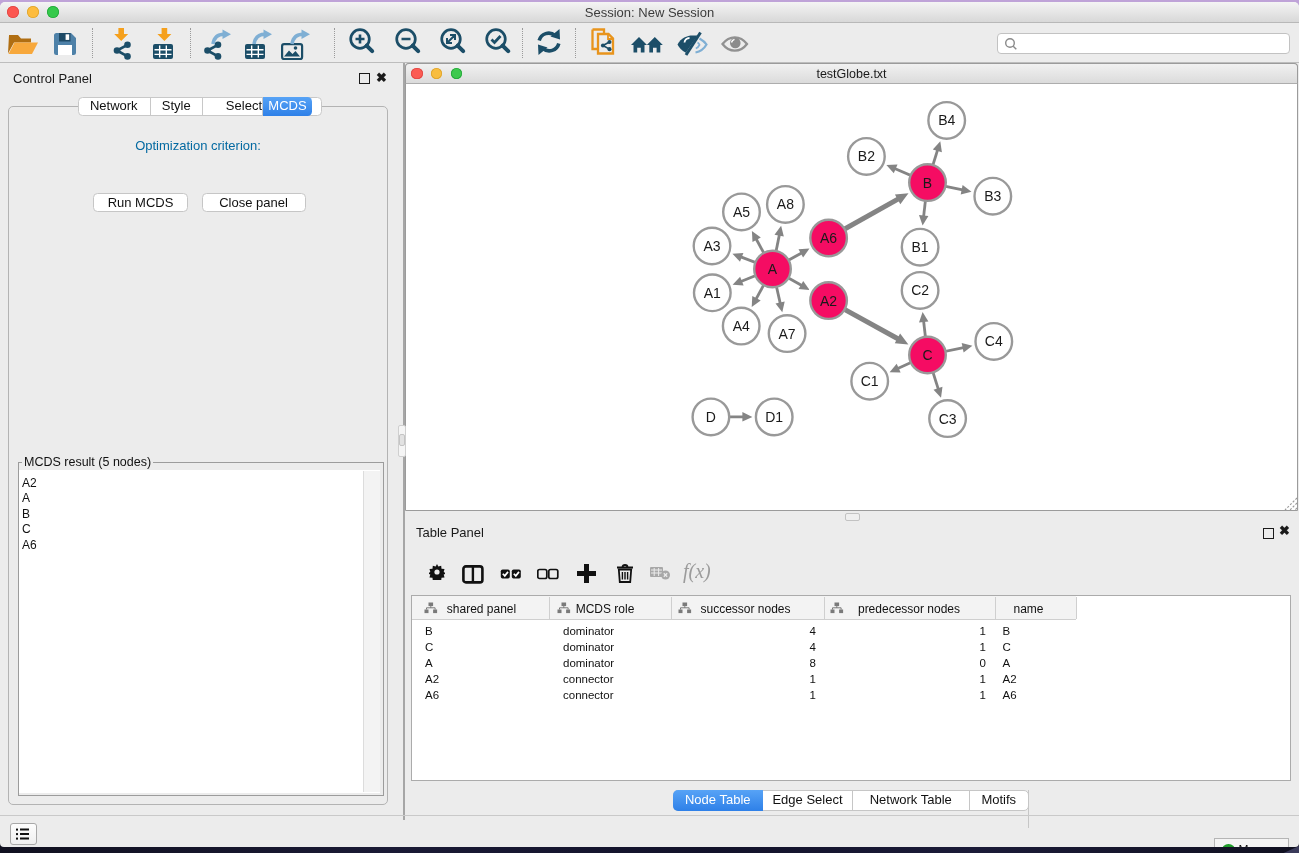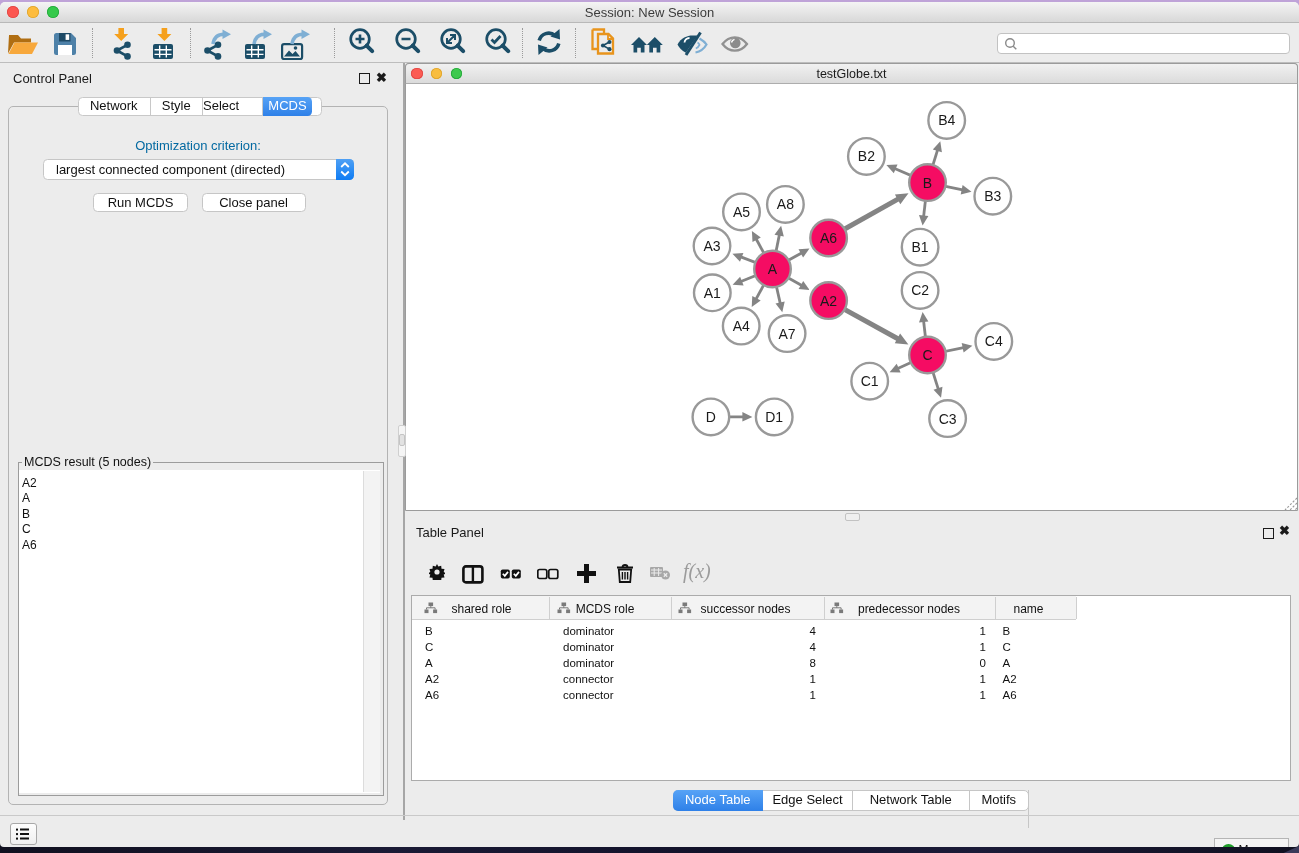--- a/index.html
+++ b/index.html
@@ -143,29 +143,23 @@
     </div>
 <div style="position:absolute;left:0;top:61px;width:403px;height:757px;background:#ECECEC"></div>
     <div style="position:absolute;left:403px;top:61px;width:1.5px;height:757px;background:#A6A6A6"></div>
     <div style="position:absolute;left:13px;top:69px;font-size:13px;color:#1a1a1a">Control Panel</div>
     <div style="position:absolute;left:359px;top:71px;width:9px;height:9px;border:1.6px solid #1a1a1a"></div>
     <div style="position:absolute;left:376px;top:68px;font-size:13px;font-weight:bold;color:#1a1a1a">✖</div>
     <div style="position:absolute;left:8px;top:104px;width:378px;height:697px;border:1px solid #B3B3B3;border-radius:5px"></div>
     <div style="position:absolute;left:78px;top:95px;width:244px;height:19px;background:#fff;border:1px solid #C8C8C8;border-radius:4.5px;box-sizing:border-box"></div>
     <div style="position:absolute;left:78px;top:95px;width:72.5px;height:19px;box-sizing:border-box;border-right:1px solid #C8C8C8;color:#111;font-size:13px;text-align:center;line-height:18px">Network</div>
     <div style="position:absolute;left:150.5px;top:95px;width:52.5px;height:19px;box-sizing:border-box;border-right:1px solid #C8C8C8;color:#111;font-size:13px;text-align:center;line-height:18px">Style</div>
-    <div style="position:absolute;left:203px;top:95px;width:60px;height:19px;box-sizing:border-box;border-right:1px solid #C8C8C8;color:#111;font-size:13px;text-align:left;line-height:18px">Select</div>
+    <div style="position:absolute;left:203px;top:95px;width:60px;height:19px;box-sizing:border-box;border-right:1px solid #C8C8C8;color:#111;font-size:13px;text-align:right;line-height:18px">Select</div>
     <div style="position:absolute;left:263px;top:95px;width:49px;height:19px;box-sizing:border-box;background:linear-gradient(#57A3F6,#2E80E8);border-radius:0 4.5px 4.5px 0;color:#fff;font-size:13px;text-align:center;line-height:18px">MCDS</div>
     <div style="position:absolute;left:8px;top:136px;width:380px;text-align:center;font-size:13px;color:#0369a1">Optimization criterion:</div>
-    <div style="position:absolute;left:43px;top:157px;width:311px;height:20.5px;background:#fff;border:1px solid #C6C6C6;border-radius:4.5px;box-sizing:border-box">
-      <div style="position:absolute;left:12px;top:2px;font-size:13px;color:#111">largest connected component (directed)</div>
-      <div style="position:absolute;right:-1px;top:-1px;width:18px;height:20.5px;background:linear-gradient(#4FA0F4,#0E7CF4);border-radius:0 4.5px 4.5px 0;box-sizing:border-box"><svg width="18" height="20.5">
-          <path d="M5.2 8 L9 4.3 L12.8 8 M5.2 12.5 L9 16.2 L12.8 12.5" stroke="#fff" stroke-width="1.8" fill="none"></path>
-        </svg></div>
-    </div>
     <div style="position:absolute;left:93px;top:191px;width:95px;height:18.5px;background:#fff;border:1px solid #C6C6C6;border-radius:4.5px;box-sizing:border-box;font-size:13px;text-align:center;line-height:17px;color:#111">Run MCDS</div>
     <div style="position:absolute;left:201.5px;top:191px;width:104px;height:18.5px;background:#fff;border:1px solid #C6C6C6;border-radius:4.5px;box-sizing:border-box;font-size:13px;text-align:center;line-height:17px;color:#111">Close panel</div>
     <div style="position:absolute;left:17.5px;top:459.5px;width:364px;height:332px;border:1px solid #9C9C9C"></div>
     <div style="position:absolute;left:22px;top:453px;background:#ECECEC;padding:0 2px;font-size:12.5px;color:#111">MCDS result (5 nodes)</div>
     <div style="position:absolute;left:19px;top:468px;width:361px;height:322.5px;background:#fff"></div>
     <div style="position:absolute;left:362.5px;top:469px;width:16px;height:320.5px;background:#F3F3F3;border-left:1px solid #DCDCDC"></div>
     <div style="position:absolute;left:22px;top:473.5px;font-size:12px;color:#111;line-height:15.5px">
       <div style="height:15.5px">A2</div>
       <div style="height:15.5px">A</div>
       <div style="height:15.5px">B</div>
@@ -336,21 +330,21 @@
       </g>
     </svg>
     <svg style="position:absolute;left:830px;top:600px" width="14" height="12">
       <g transform="translate(0.5,0.5)" stroke="#7A7A7A" fill="#7A7A7A">
         <rect x="4" y="0" width="4.6" height="3.6" stroke="none"></rect>
         <rect x="0" y="7" width="4" height="3.6" stroke="none"></rect>
         <rect x="8.6" y="7" width="4" height="3.6" stroke="none"></rect>
         <path d="M6.3 3.6 V5.3 M2 7 V5.3 H10.6 V7" fill="none" stroke-width="1"></path>
       </g>
     </svg>
-    <div style="position:absolute;left:391.5px;top:600px;width:180px;text-align:center;font-size:12px;color:#111">shared role</div>
+    <div style="position:absolute;left:391.5px;top:600px;width:180px;text-align:center;font-size:12px;color:#111">shared panel</div>
     <div style="position:absolute;left:515px;top:600px;width:180px;text-align:center;font-size:12px;color:#111">MCDS role</div>
     <div style="position:absolute;left:655.5px;top:600px;width:180px;text-align:center;font-size:12px;color:#111">successor nodes</div>
     <div style="position:absolute;left:819px;top:600px;width:180px;text-align:center;font-size:12px;color:#111">predecessor nodes</div>
     <div style="position:absolute;left:938.5px;top:600px;width:180px;text-align:center;font-size:12px;color:#111">name</div>
     <div style="position:absolute;left:425px;top:622.6px;font-size:11.5px;color:#111">B</div>
     <div style="position:absolute;left:563px;top:622.6px;font-size:11.5px;color:#111">dominator</div>
     <div style="position:absolute;left:716px;top:622.6px;width:100px;text-align:right;font-size:11.5px;color:#111">4</div>
     <div style="position:absolute;left:886px;top:622.6px;width:100px;text-align:right;font-size:11.5px;color:#111">1</div>
     <div style="position:absolute;left:1002.5px;top:622.6px;font-size:11.5px;color:#111">B</div>
     <div style="position:absolute;left:425px;top:638.7px;font-size:11.5px;color:#111">C</div>

